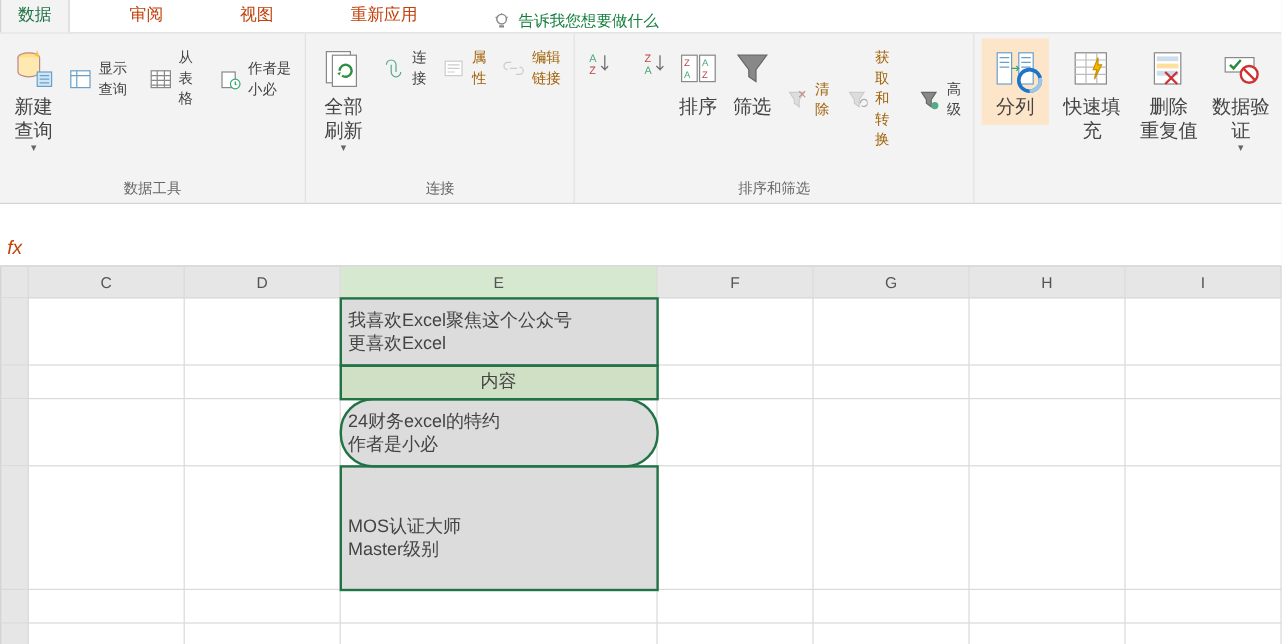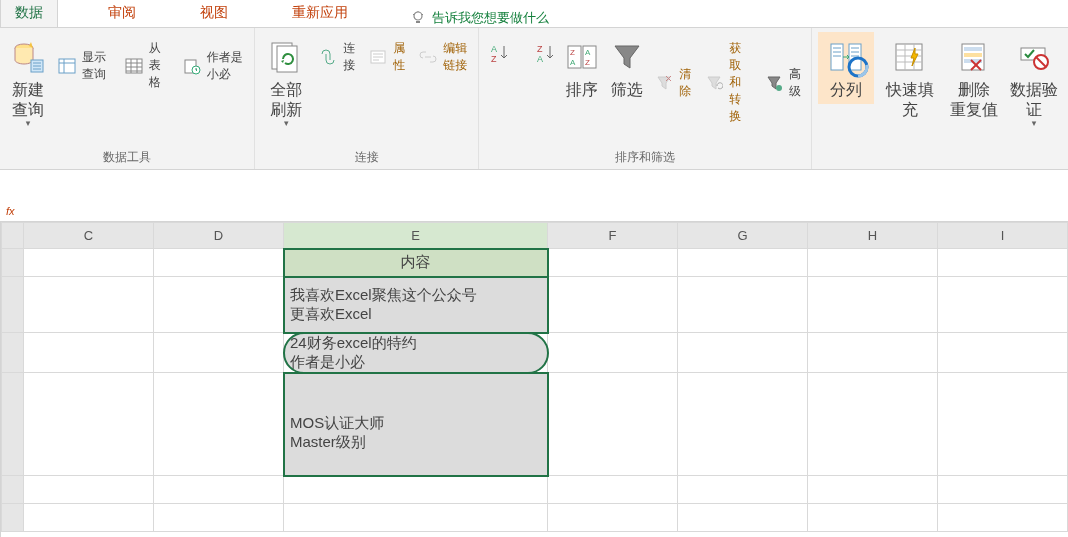--- a/index.html
+++ b/index.html
@@ -22,21 +22,21 @@
   .big-btn .lbl { font-size: 16px; }
   .big-btn.highlight { background: #fde5c9; }
   .small-col { display: flex; flex-direction: row; gap: 6px; padding-top: 6px; }
   .small-btn { display: flex; align-items: center; gap: 6px; padding: 2px 4px; cursor: pointer; font-size: 12px; color: #444; }
   .small-btn.disabled { color: #a16207; }
   .small-btn .ic { width: 18px; height: 18px; display:flex;align-items:center;justify-content:center;}
   .dd { font-size: 9px; color: #666; margin-top: -2px; }
 
   
   .fbar { height: 52px; background: #fff; border-bottom: 1px solid #d4d4d4; position: relative; }
-  .fbar .fx { position: absolute; left: 6px; bottom: 4px; font-style: italic; font-size: 11px; color: #c2410c; }
+  .fbar .fx { position: absolute; left: 6px; bottom: 4px; font-style: italic; font-size: 16px; color: #c2410c; }
 
   
   .grid-wrap { flex: 1; overflow: auto; background: #fff; position: relative; border-left: 1px solid #d4d4d4;}
   table.grid { border-collapse: collapse; table-layout: fixed; }
   .grid th, .grid td { border: 1px solid #d9d9d9; }
   .grid th { background: #e6e6e6; font-weight: normal; font-size: 13px; color: #555; height: 26px; }
   .grid th.col { width: 130px; }
   .grid th.col.e { width: 264px; }
   .grid td { height: 28px; padding: 0 6px; font-size: 15px; vertical-align: middle; }
   .grid td.rowh { background: #e6e6e6; width: 22px; }
@@ -317,42 +317,42 @@
         <th class="col e sel">E</th>
         <th class="col">F</th>
         <th class="col">G</th>
         <th class="col">H</th>
         <th class="col">I</th>
       </tr>
       <tr>
         <td class="rowh"></td>
         <td></td>
         <td></td>
-        <td class="sel-header marquee" style="text-align:center;background:#cfe0c4;">内容</td>
-        <td></td>
-            <td></td>
-            <td></td>
-            <td></td>
-      </tr>
-      <tr>
-        <td class="rowh"></td>
-        <td></td>
-        <td></td>
         <td class="sel-cell marquee" style="height:56px;white-space:pre-line;">我喜欢Excel聚焦这个公众号
 更喜欢Excel</td>
         <td></td>
             <td></td>
             <td></td>
             <td></td>
       </tr>
       <tr>
         <td class="rowh"></td>
         <td></td>
         <td></td>
-        <td class="sel-cell marquee" style="height:40px;white-space:pre-line;border-radius:27px;">24财务excel的特约
+        <td class="sel-header marquee" style="text-align:center;background:#cfe0c4;">内容</td>
+        <td></td>
+            <td></td>
+            <td></td>
+            <td></td>
+      </tr>
+      <tr>
+        <td class="rowh"></td>
+        <td></td>
+        <td></td>
+        <td class="sel-cell marquee" style="height:56px;white-space:pre-line;border-radius:27px;">24财务excel的特约
 作者是小必</td>
         <td></td>
             <td></td>
             <td></td>
             <td></td>
       </tr>
       <tr>
         <td class="rowh"></td>
         <td></td>
         <td></td>

